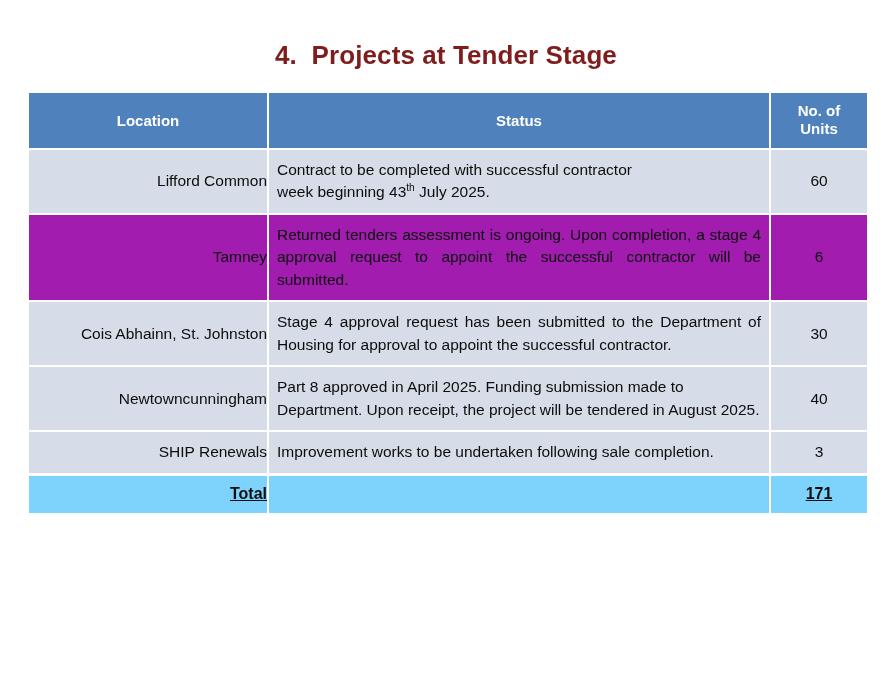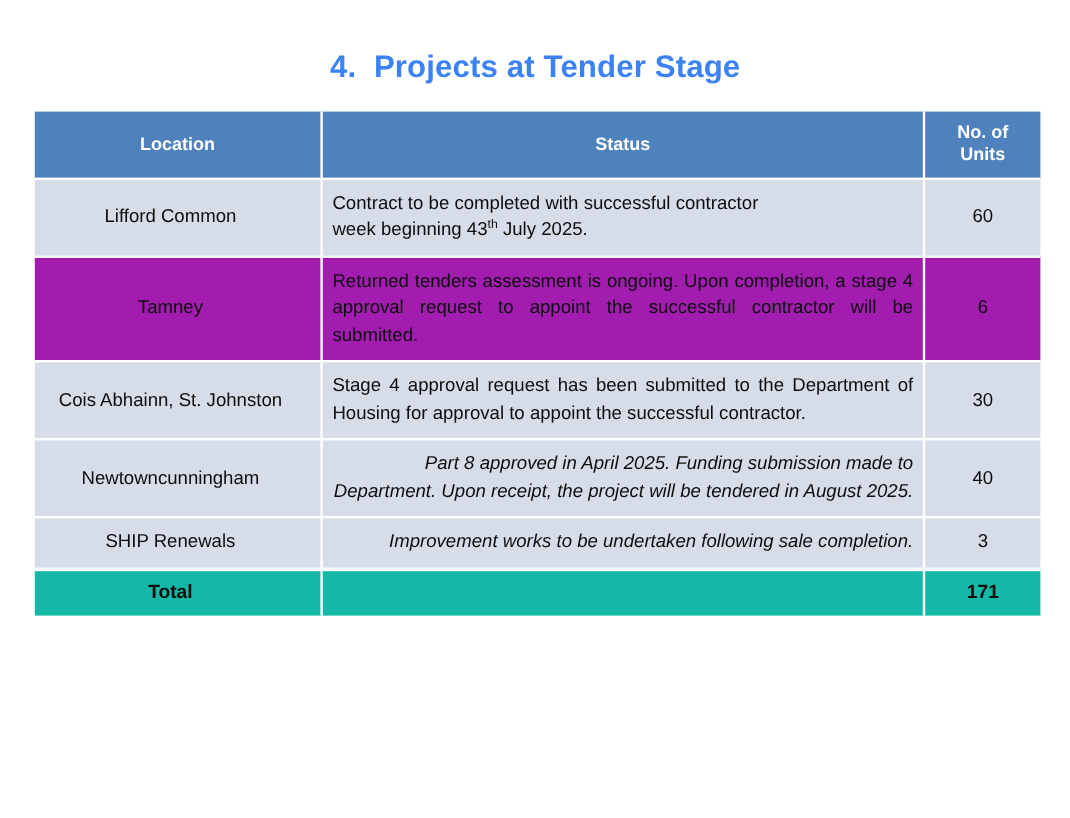--- a/index.html
+++ b/index.html
@@ -27,21 +27,21 @@
     position: absolute;
     left: 0;
     top: 40px;
     width: 892px;
     text-align: center;
   }
   .title {
     display: inline-block;
     font-size: 26px;
     font-weight: bold;
-    color: #3b82f6;
+    color: #7f1d1d;
     letter-spacing: 0.1px;
     white-space: pre;
   }
 
   
   .tbl-wrap {
     position: absolute;
     left: 29px;
     top: 93px;
     width: 798px;
@@ -77,47 +77,48 @@
     border-right: 2px solid #ffffff;
     border-bottom: 2px solid #ffffff;
     line-height: 1.45;
   }
   tbody td.last { border-right: none; margin-left: 32px; }
 
   tbody tr.shade td { background: #d6dce8; }
   tbody tr.plain td { background: #a21caf; }
 
   td.loc {
-    padding: 6px 18px 6px 6px;
-    text-align: center;
+    padding: 6px 0 6px 6px;
+    text-align: right;
     white-space: nowrap;
   }
   td.stat {
     padding: 9px 8px 9px 8px;
     text-align: justify;
     text-justify: inter-word;
   }
-  td.stat.left { text-align: right; font-style: italic; }
+  td.stat.left { text-align: left; }
   td.stat .ln { display: block; }
   td.units {
     text-align: center;
     padding: 6px 4px;
   }
 
   sup { font-size: 0.66em; vertical-align: super; line-height: 0; }
 
   
   tbody tr.total td {
-    background: #14b8a6;
+    background: #7dd3fc;
     font-weight: bold;
     font-size: 16px;
     border-top: 3px solid #ffffff;
     border-bottom: none;
     padding-top: 6px;
     padding-bottom: 8px;
+    text-decoration: underline;
   }
   tbody tr.total td.loc { padding-left: 6px; }
 </style>
 </head>
 <body>
 
 <div class="page">
 
   <div class="title-wrap">
     <span class="title">4.  Projects at Tender Stage</span>

